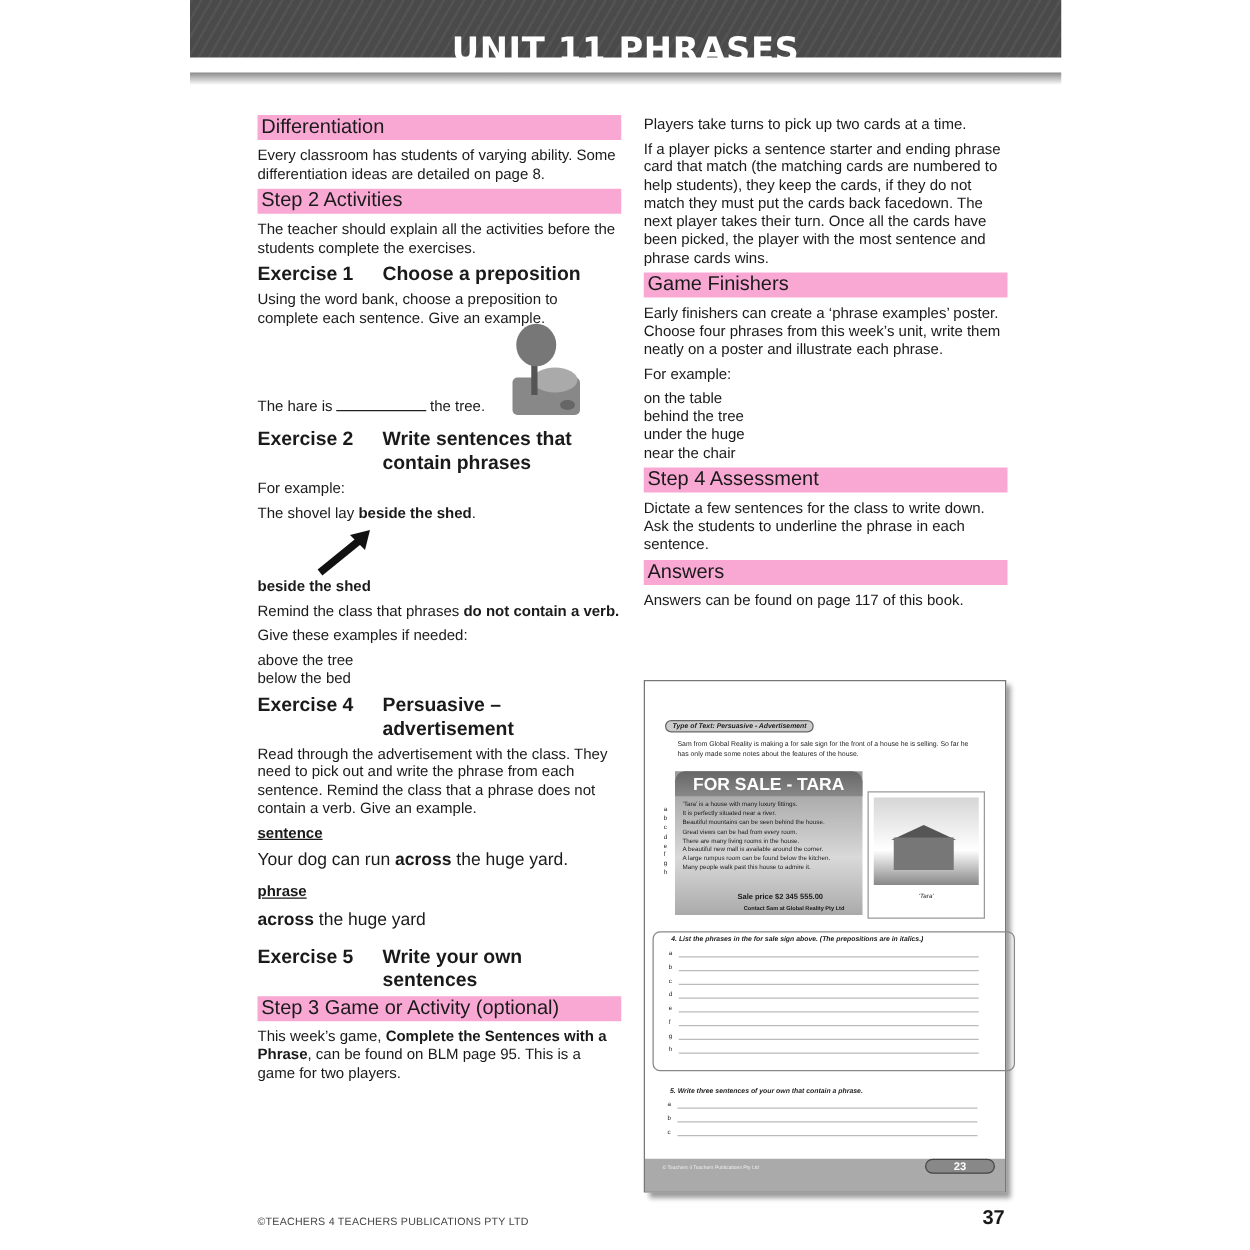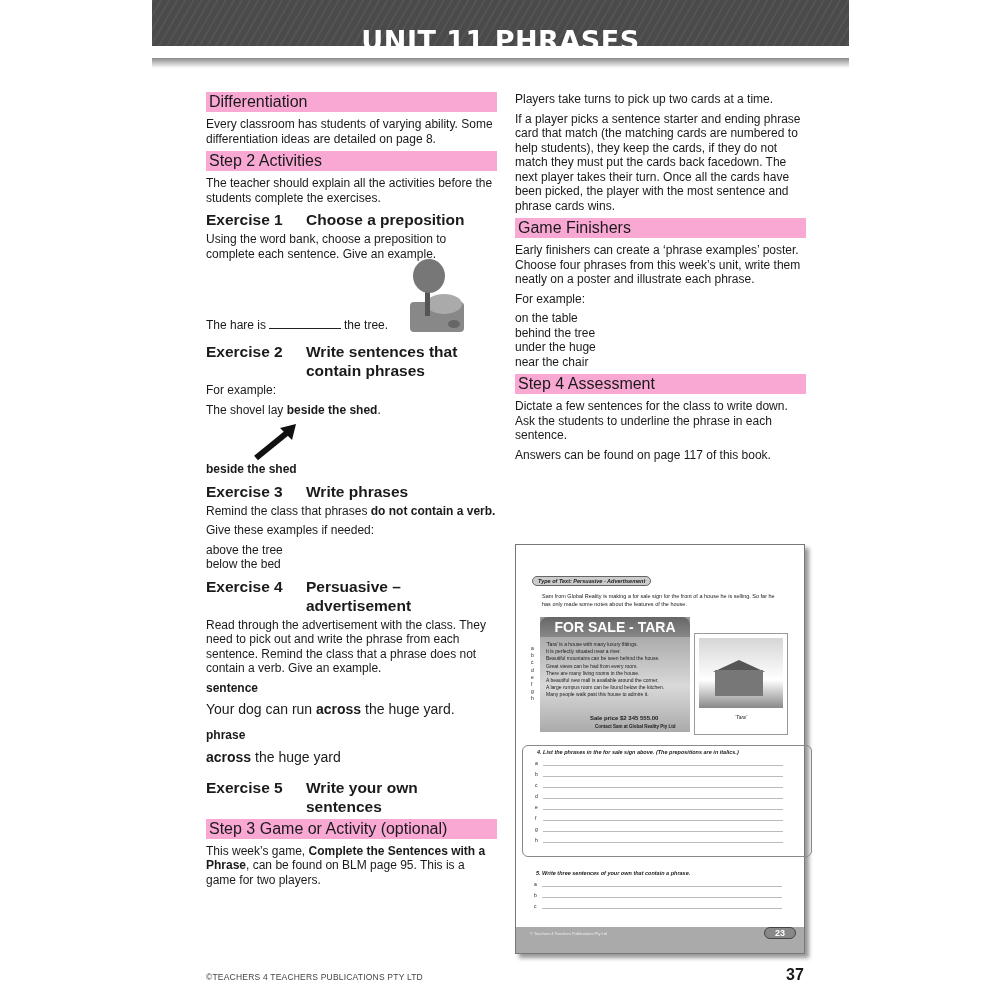--- a/index.html
+++ b/index.html
@@ -10,21 +10,21 @@
   .banner h1{margin:0;text-align:center;color:#fff;font-family:"DejaVu Sans",sans-serif;font-weight:bold;font-size:27px;line-height:58px;padding-top:12px;letter-spacing:0.5px;}
   .col{position:absolute;top:92px;font-size:12px;line-height:14.5px;}
   .left{left:206px;width:291px;}
   .right{left:515px;width:291px;}
   .sec{background:#f9a8d4;font-size:16px;line-height:20px;padding-left:3px;margin:0 0 5px 0;font-weight:normal;}
   p{margin:0 0 5px 0;}
   .it{}
   .ex{display:flex;font-weight:bold;font-size:15.5px;line-height:19px;margin:2px 0 3px 0;}
   .ex .num{width:100px;flex:none;}
   .blank{display:inline-block;width:72px;border-bottom:1px solid #222;margin:0 3px;height:10px;}
-  .u{font-weight:bold;}
+  .u{text-decoration:underline;font-weight:bold;}
   .big{font-size:14px;line-height:18px;}
   .footer{position:absolute;top:972px;left:206px;font-size:8.5px;color:#444;letter-spacing:0.2px;}
   .pagenum{position:absolute;top:966px;left:786px;font-size:16px;font-weight:bold;text-align:right;}
   .thumb{position:absolute;left:515px;top:544px;width:288px;height:408px;background:#fff;border:1px solid #777;box-shadow:4px 4px 4px #999;}
   .thumb-bottom{position:absolute;left:0;bottom:0;width:100%;height:26px;background:#aaa;}
   .tag{position:absolute;left:16px;top:31px;font-size:5.5px;font-style:italic;font-weight:bold;padding:1px 5px;border-radius:6px;background:#ccc;border:1px solid #666;}
   .intro{position:absolute;left:26px;top:47px;width:240px;font-size:5.5px;line-height:8px;}
   .sign{position:absolute;left:24px;top:72px;width:150px;height:115px;border-radius:0;background:linear-gradient(#999,#d9d9d9 60%,#aaa);}
   .sign h2{margin:0;background:linear-gradient(#666,#888);color:#fff;font-size:14px;line-height:20px;text-align:center;border-radius:8px 8px 0 0;}
   .sign ol{list-style:none;margin:4px 0 0 0;padding:0 0 0 6px;font-size:5px;line-height:7.2px;}
@@ -35,21 +35,21 @@
   .photo .sky{position:absolute;left:4px;top:4px;width:84px;height:70px;background:linear-gradient(#d6d6d6,#fff 60%,#888 100%);}
   .photo .house{position:absolute;left:20px;top:36px;width:48px;height:26px;background:#777;}
   .photo .roof{position:absolute;left:18px;top:26px;width:0;height:0;border-left:26px solid transparent;border-right:26px solid transparent;border-bottom:12px solid #555;}
   .photo .cap{position:absolute;left:0;width:100%;top:80px;text-align:center;font-size:5px;font-style:italic;}
   .qbox{position:absolute;left:6px;top:200px;width:288px;height:110px;border:1px solid #888;border-radius:6px;}
   .q{font-size:5.5px;font-style:italic;font-weight:bold;padding:3px 0 0 14px;}
   .line{display:flex;align-items:flex-end;height:11px;padding-left:12px;font-size:5px;}
   .line span.l{width:8px;}
   .line span.r{flex:1;max-width:240px;border-bottom:1px solid #bbb;}
   .q5{position:absolute;left:6px;top:322px;width:288px;}
-  .p23{position:absolute;right:8px;bottom:14px;font-size:9px;font-weight:bold;color:#fff;background:#888;border:1px solid #444;border-radius:8px;padding:0 10px;}
+  .p23{position:absolute;right:8px;bottom:14px;font-size:9px;font-weight:bold;color:#fff;background:#888;border:1px solid #444;border-radius:8px;padding:0 22px;}
   .thumbcopy{position:absolute;left:14px;bottom:17px;font-size:4px;color:#eee;}
 </style>
 </head>
 <body>
 
 <div class="banner">
   <h1>UNIT 11  PHRASES</h1>
 </div>
 <div class="banner-shadow"></div>
 
@@ -82,24 +82,20 @@
   <p>For example:</p>
   <p><span>The shovel lay </span><b>beside the shed</b><span>.</span></p>
   <div style="position:relative;height:40px;">
     <svg style="position:absolute;left:46px;top:0" width="50" height="40" viewBox="0 0 50 40">
       <line x1="4" y1="36" x2="36" y2="10" stroke="#111" stroke-width="6"></line>
       <polygon points="44,2 28,6 40,18" fill="#111"></polygon>
     </svg>
   </div>
   <p style="font-weight:bold">beside the shed</p>
 
-  <div class="ex">
-      <span class="num">Exercise 3</span>
-      <span>Write phrases</span>
-    </div>
   <p><span>Remind the class that phrases </span><b>do not contain a verb.</b></p>
   <p>Give these examples if needed:</p>
   <p><span>above the tree</span><br><span>below the bed</span></p>
 
   <div class="ex">
       <span class="num">Exercise 4</span>
       <span>Persuasive – advertisement</span>
     </div>
   <p>Read through the advertisement with the class. They need to pick out and write the phrase from each sentence. Remind the class that a phrase does not contain a verb. Give an example.</p>
   <p class="u">sentence</p>
@@ -123,20 +119,21 @@
   <p>Early finishers can create a ‘phrase examples’ poster. Choose four phrases from this week’s unit, write them neatly on a poster and illustrate each phrase.</p>
   <p>For example:</p>
   <p>
     <span>on the table</span><br>
     <span>behind the tree</span><br>
     <span>under the huge</span><br>
     <span>near the chair</span>
   </p>
   <div class="sec">Step 4  Assessment</div>
   <p>Dictate a few sentences for the class to write down. Ask the students to underline the phrase in each sentence.</p>
+  <div class="sec">Answers</div>
   <p>Answers can be found on page 117 of this book.</p>
 </div>
 
 <div class="thumb">
   <div class="tag">Type of Text: Persuasive - Advertisement</div>
   <div class="intro">Sam from Global Reality is making a for sale sign for the front of a house he is selling. So far he has only made some notes about the features of the house.</div>
   <div class="letters">
     <div>a</div>
       <div>b</div>
       <div>c</div>

